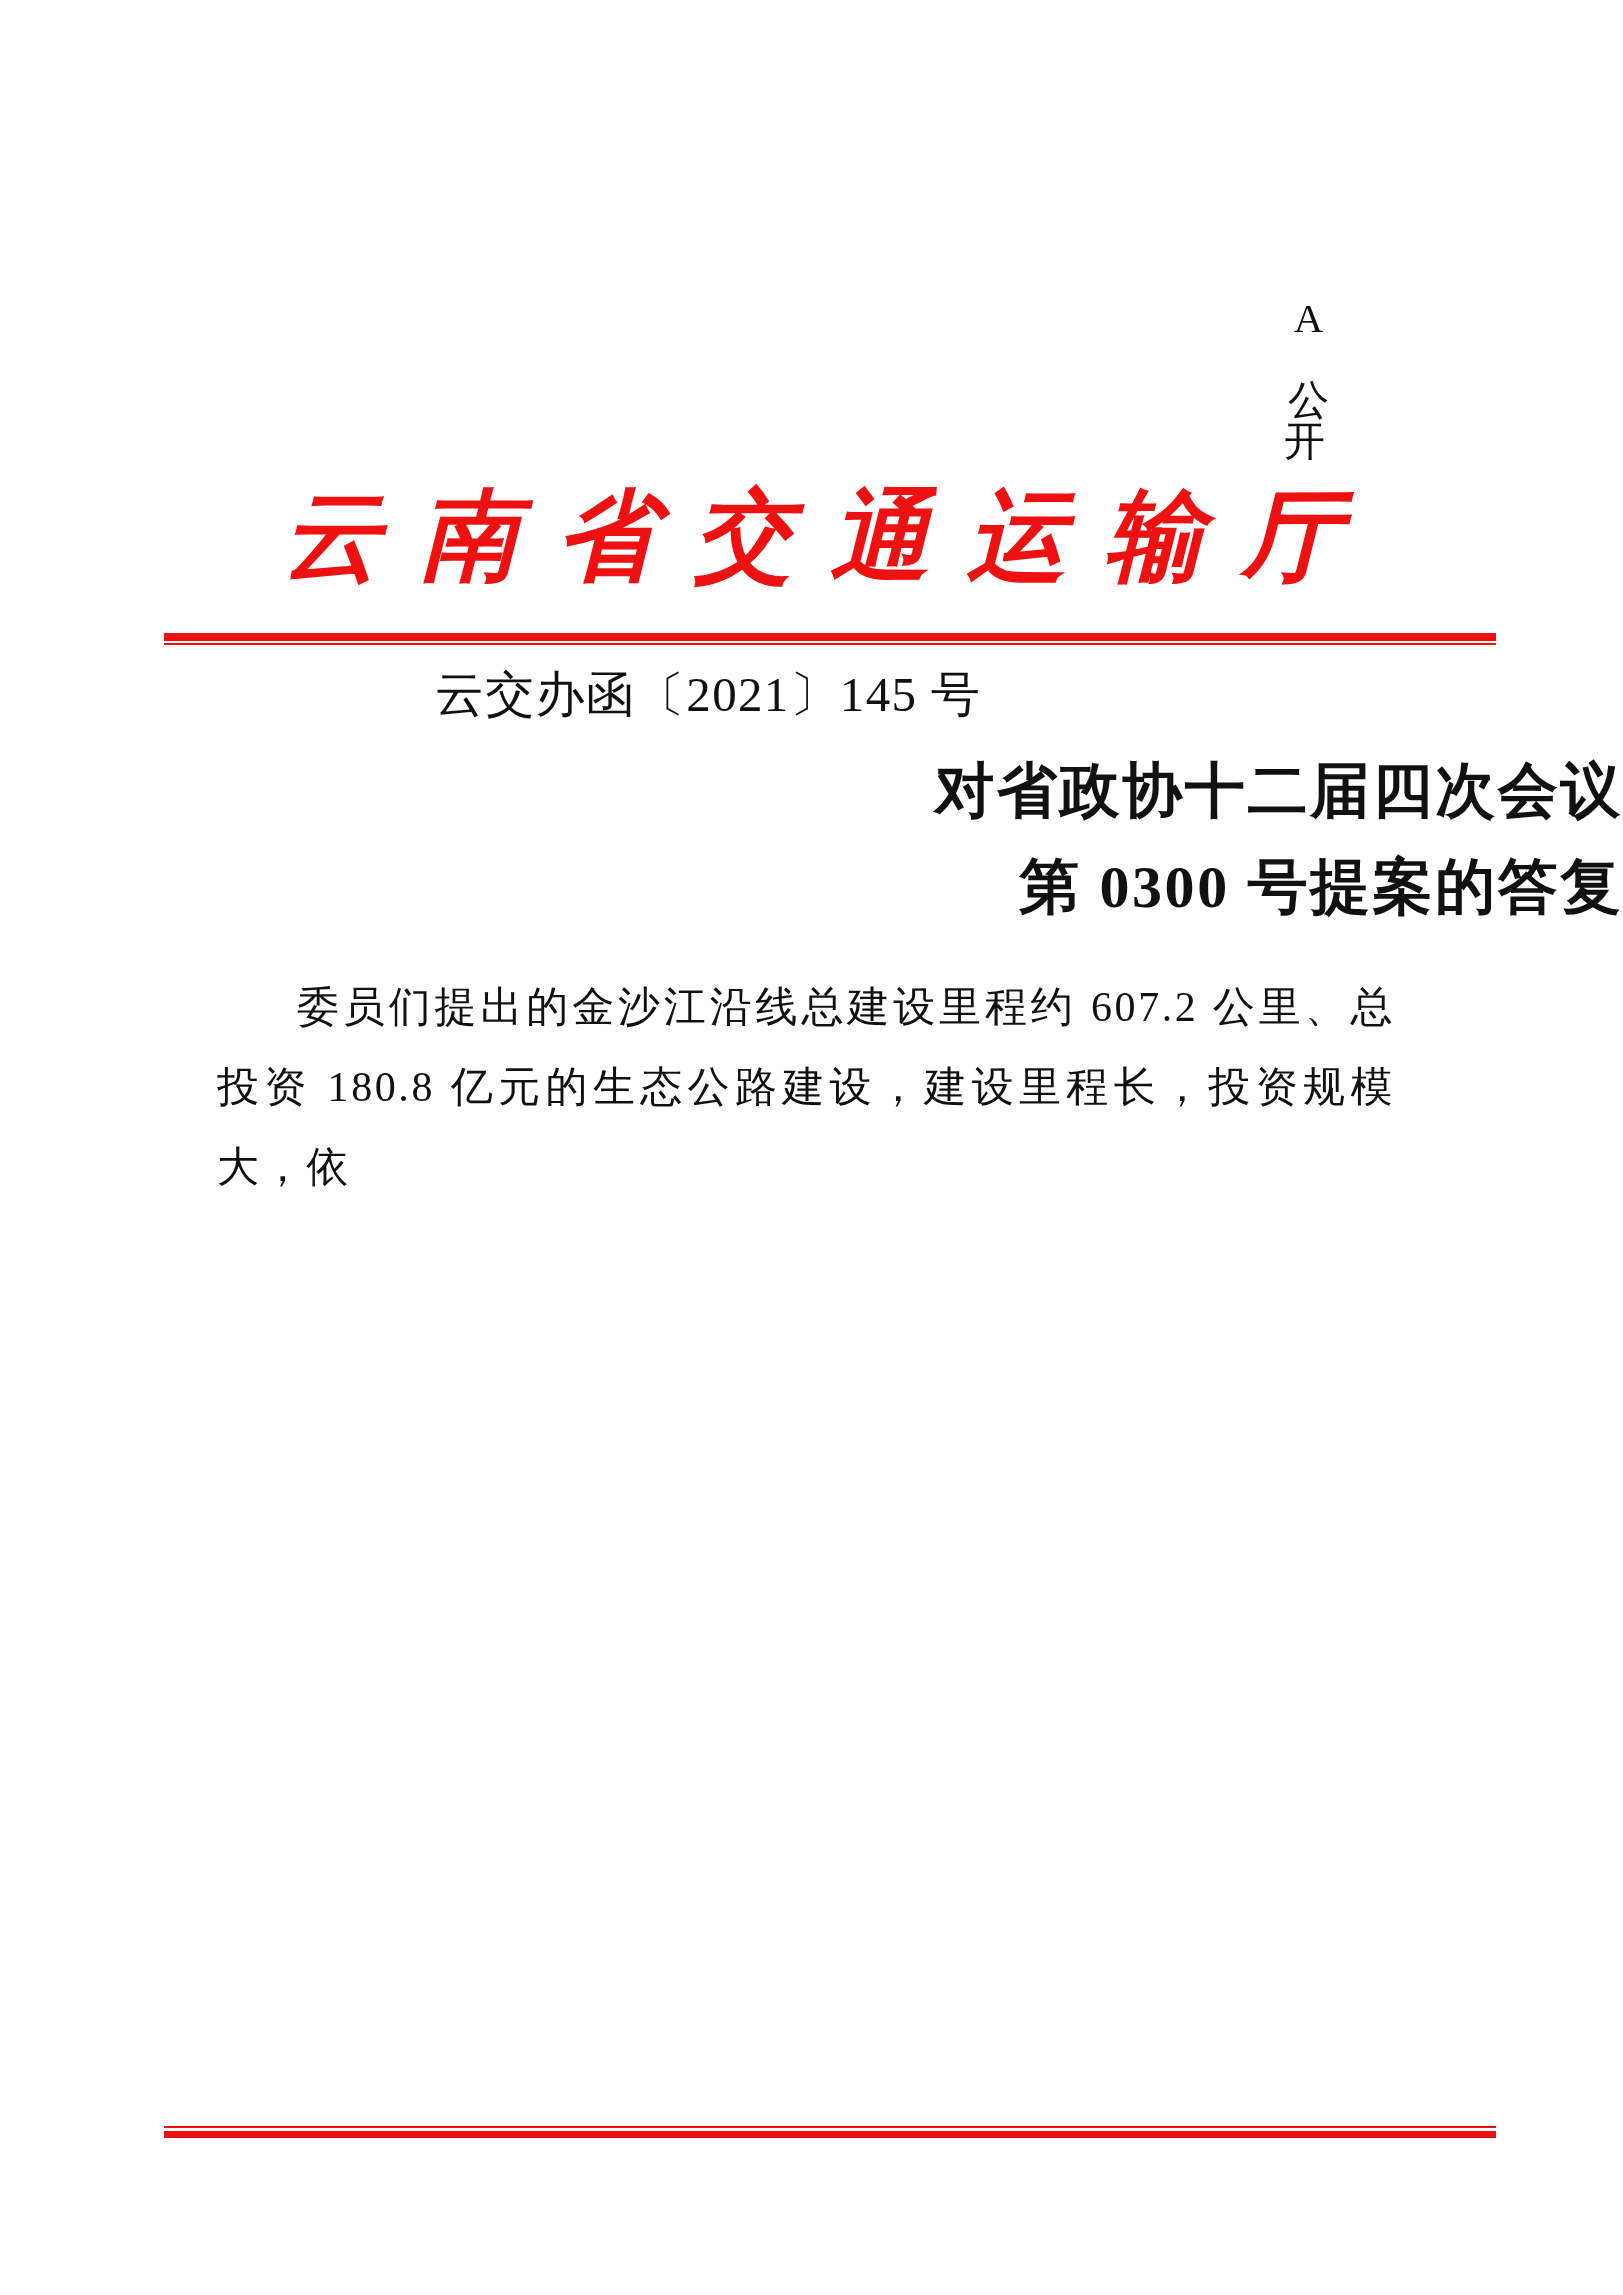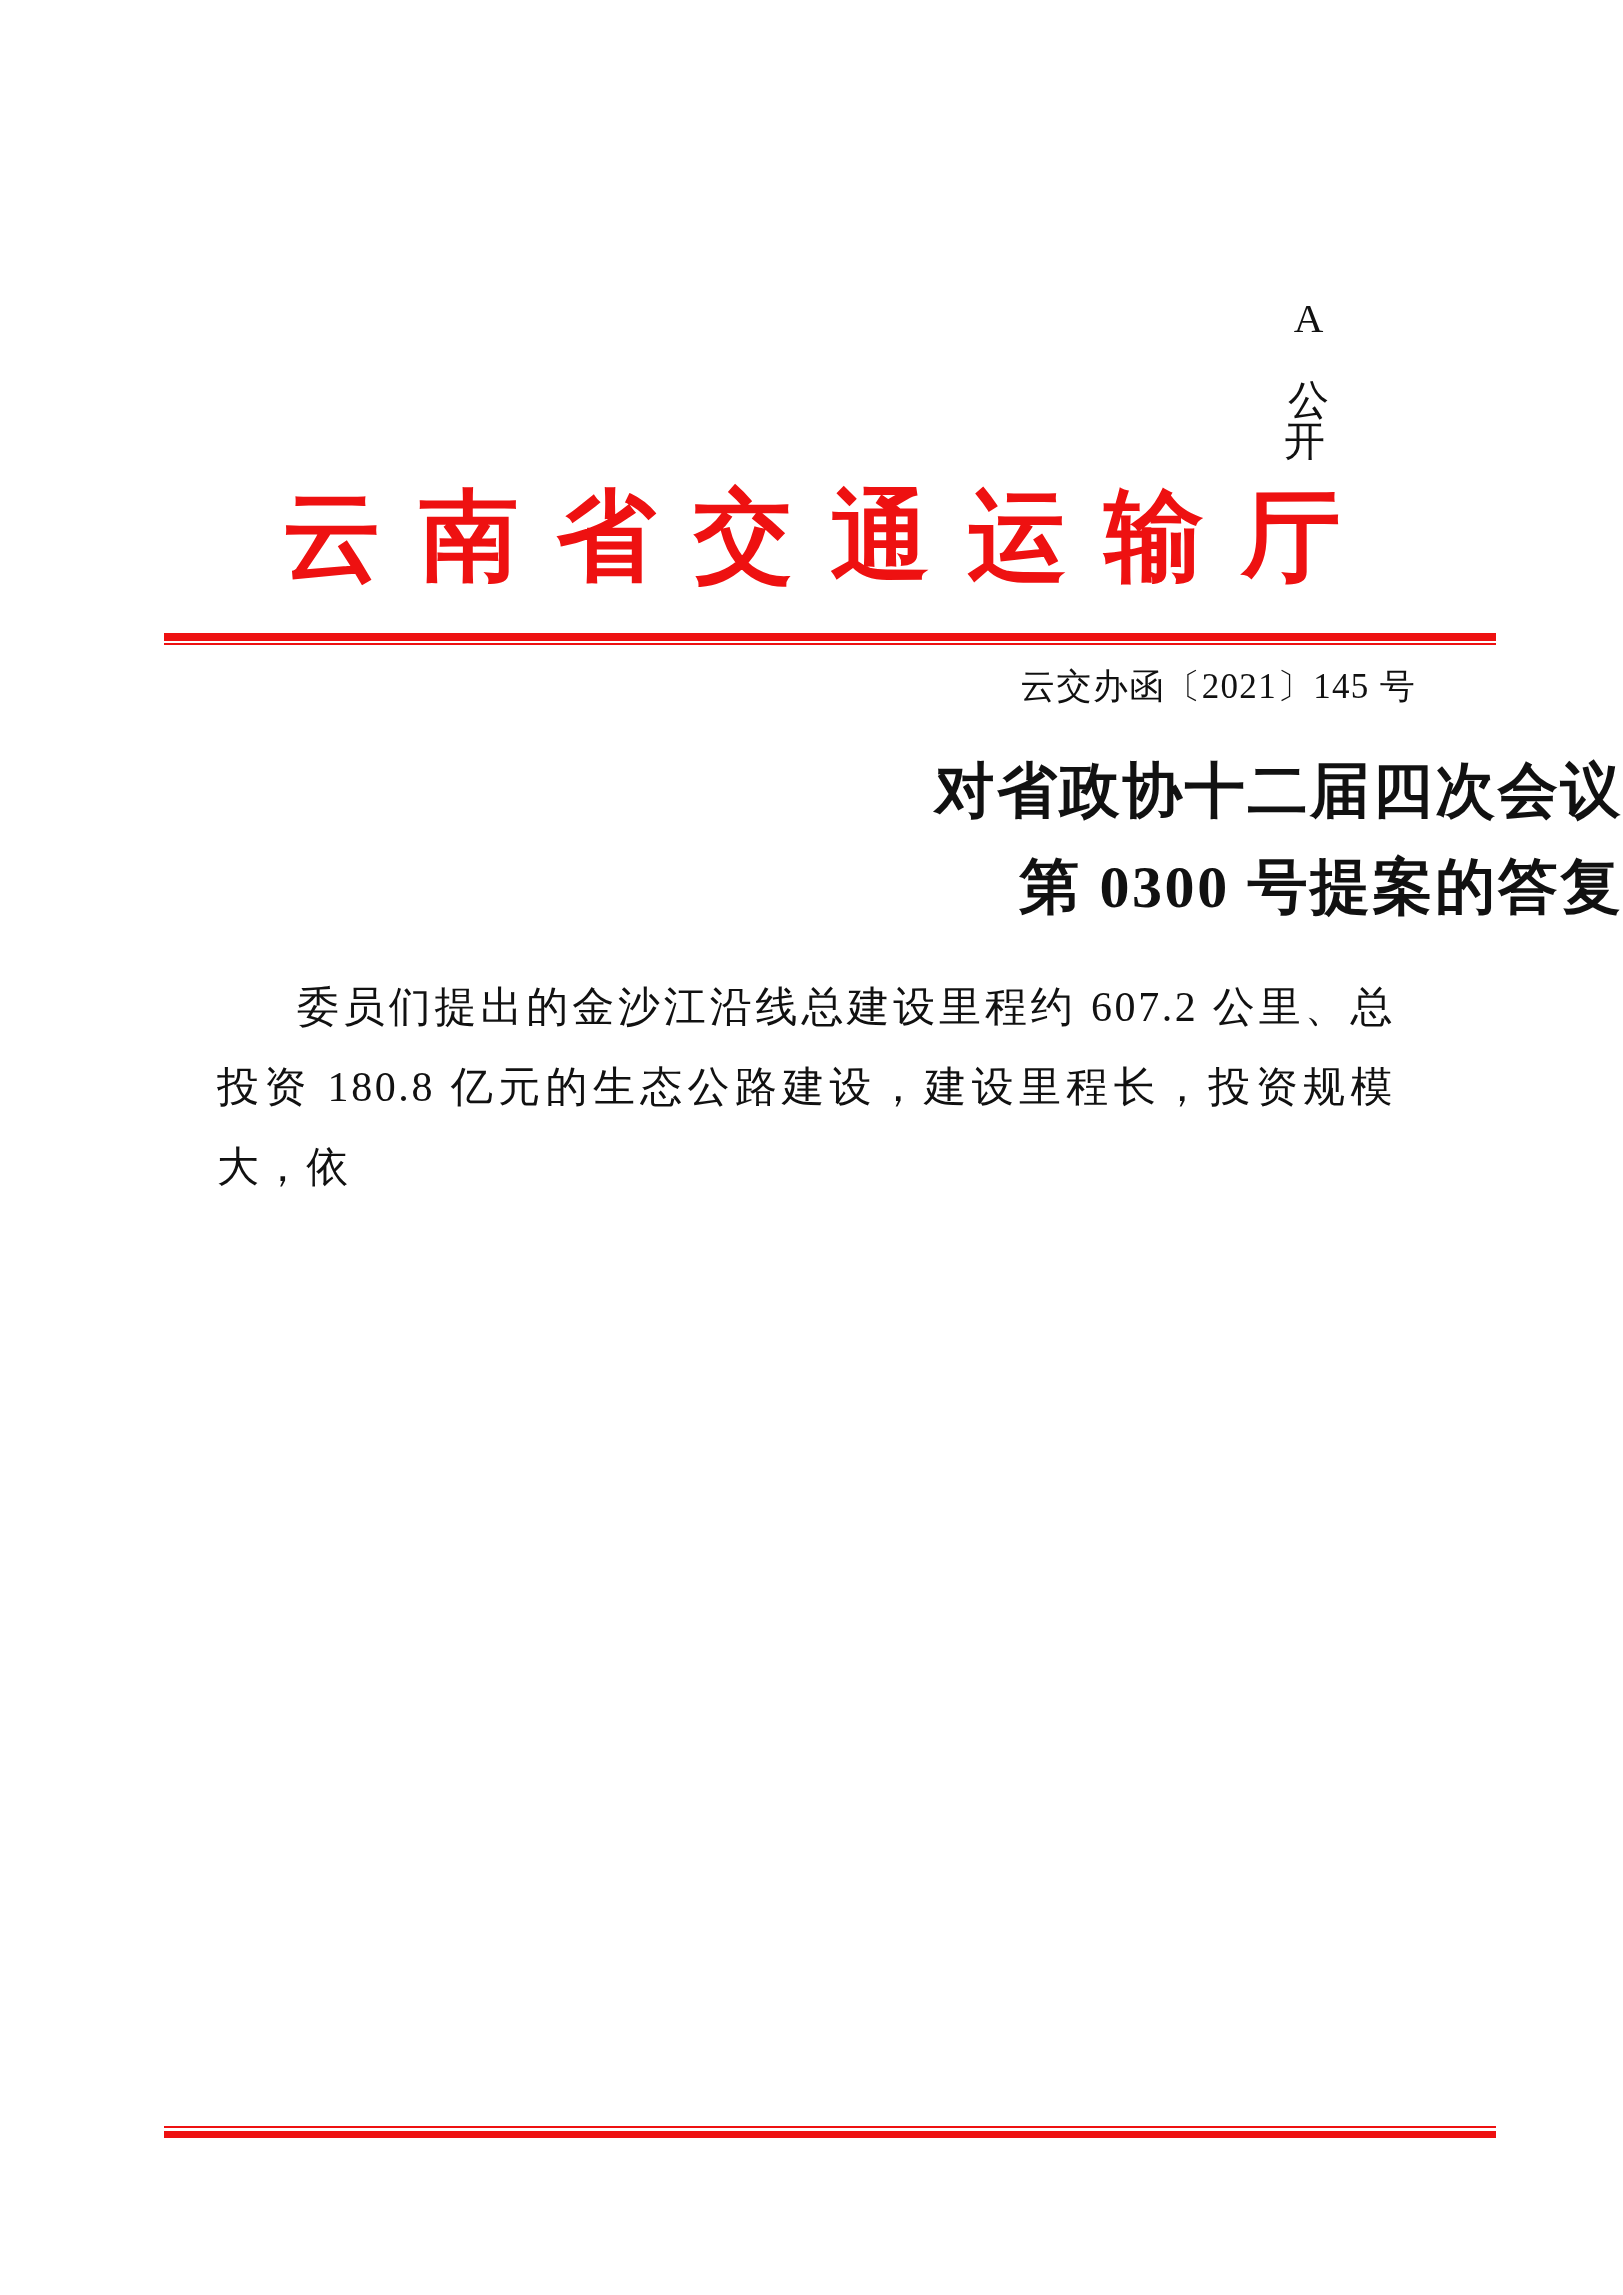--- a/index.html
+++ b/index.html
@@ -35,38 +35,39 @@
     left: 0;
     width: 100%;
     text-align: center;
     color: var(--red);
     font-size: 99px;
     font-weight: bold;
     letter-spacing: 38px;
     text-indent: 38px;
     line-height: 1.08;
     white-space: nowrap;
+    font-style: italic;
   }
 
   
   .rule { position: absolute; left: 164px; width: 1332px; }
   .rule .bar-thick { height: 7.9px; background: var(--red); }
   .rule .bar-thin  { height: 2px;  background: var(--red); }
   .rule .bar-gap   { height: 2.6px;  background: transparent; }
   .rule-top    { top: 633px; }
   .rule-bottom { top: 2126px; }
 
   
   .doc-number {
     position: absolute;
     top: 666px;
     left: 0;
     width: 1416px;
-    text-align: right;
-    font-size: 35px;
+    text-align: center;
+    font-size: 49px;
     line-height: 1.2;
     letter-spacing: 1.3px;
     white-space: nowrap;
   }
 
   
   .main-title {
     position: absolute;
     top: 743px;
     left: 0;

